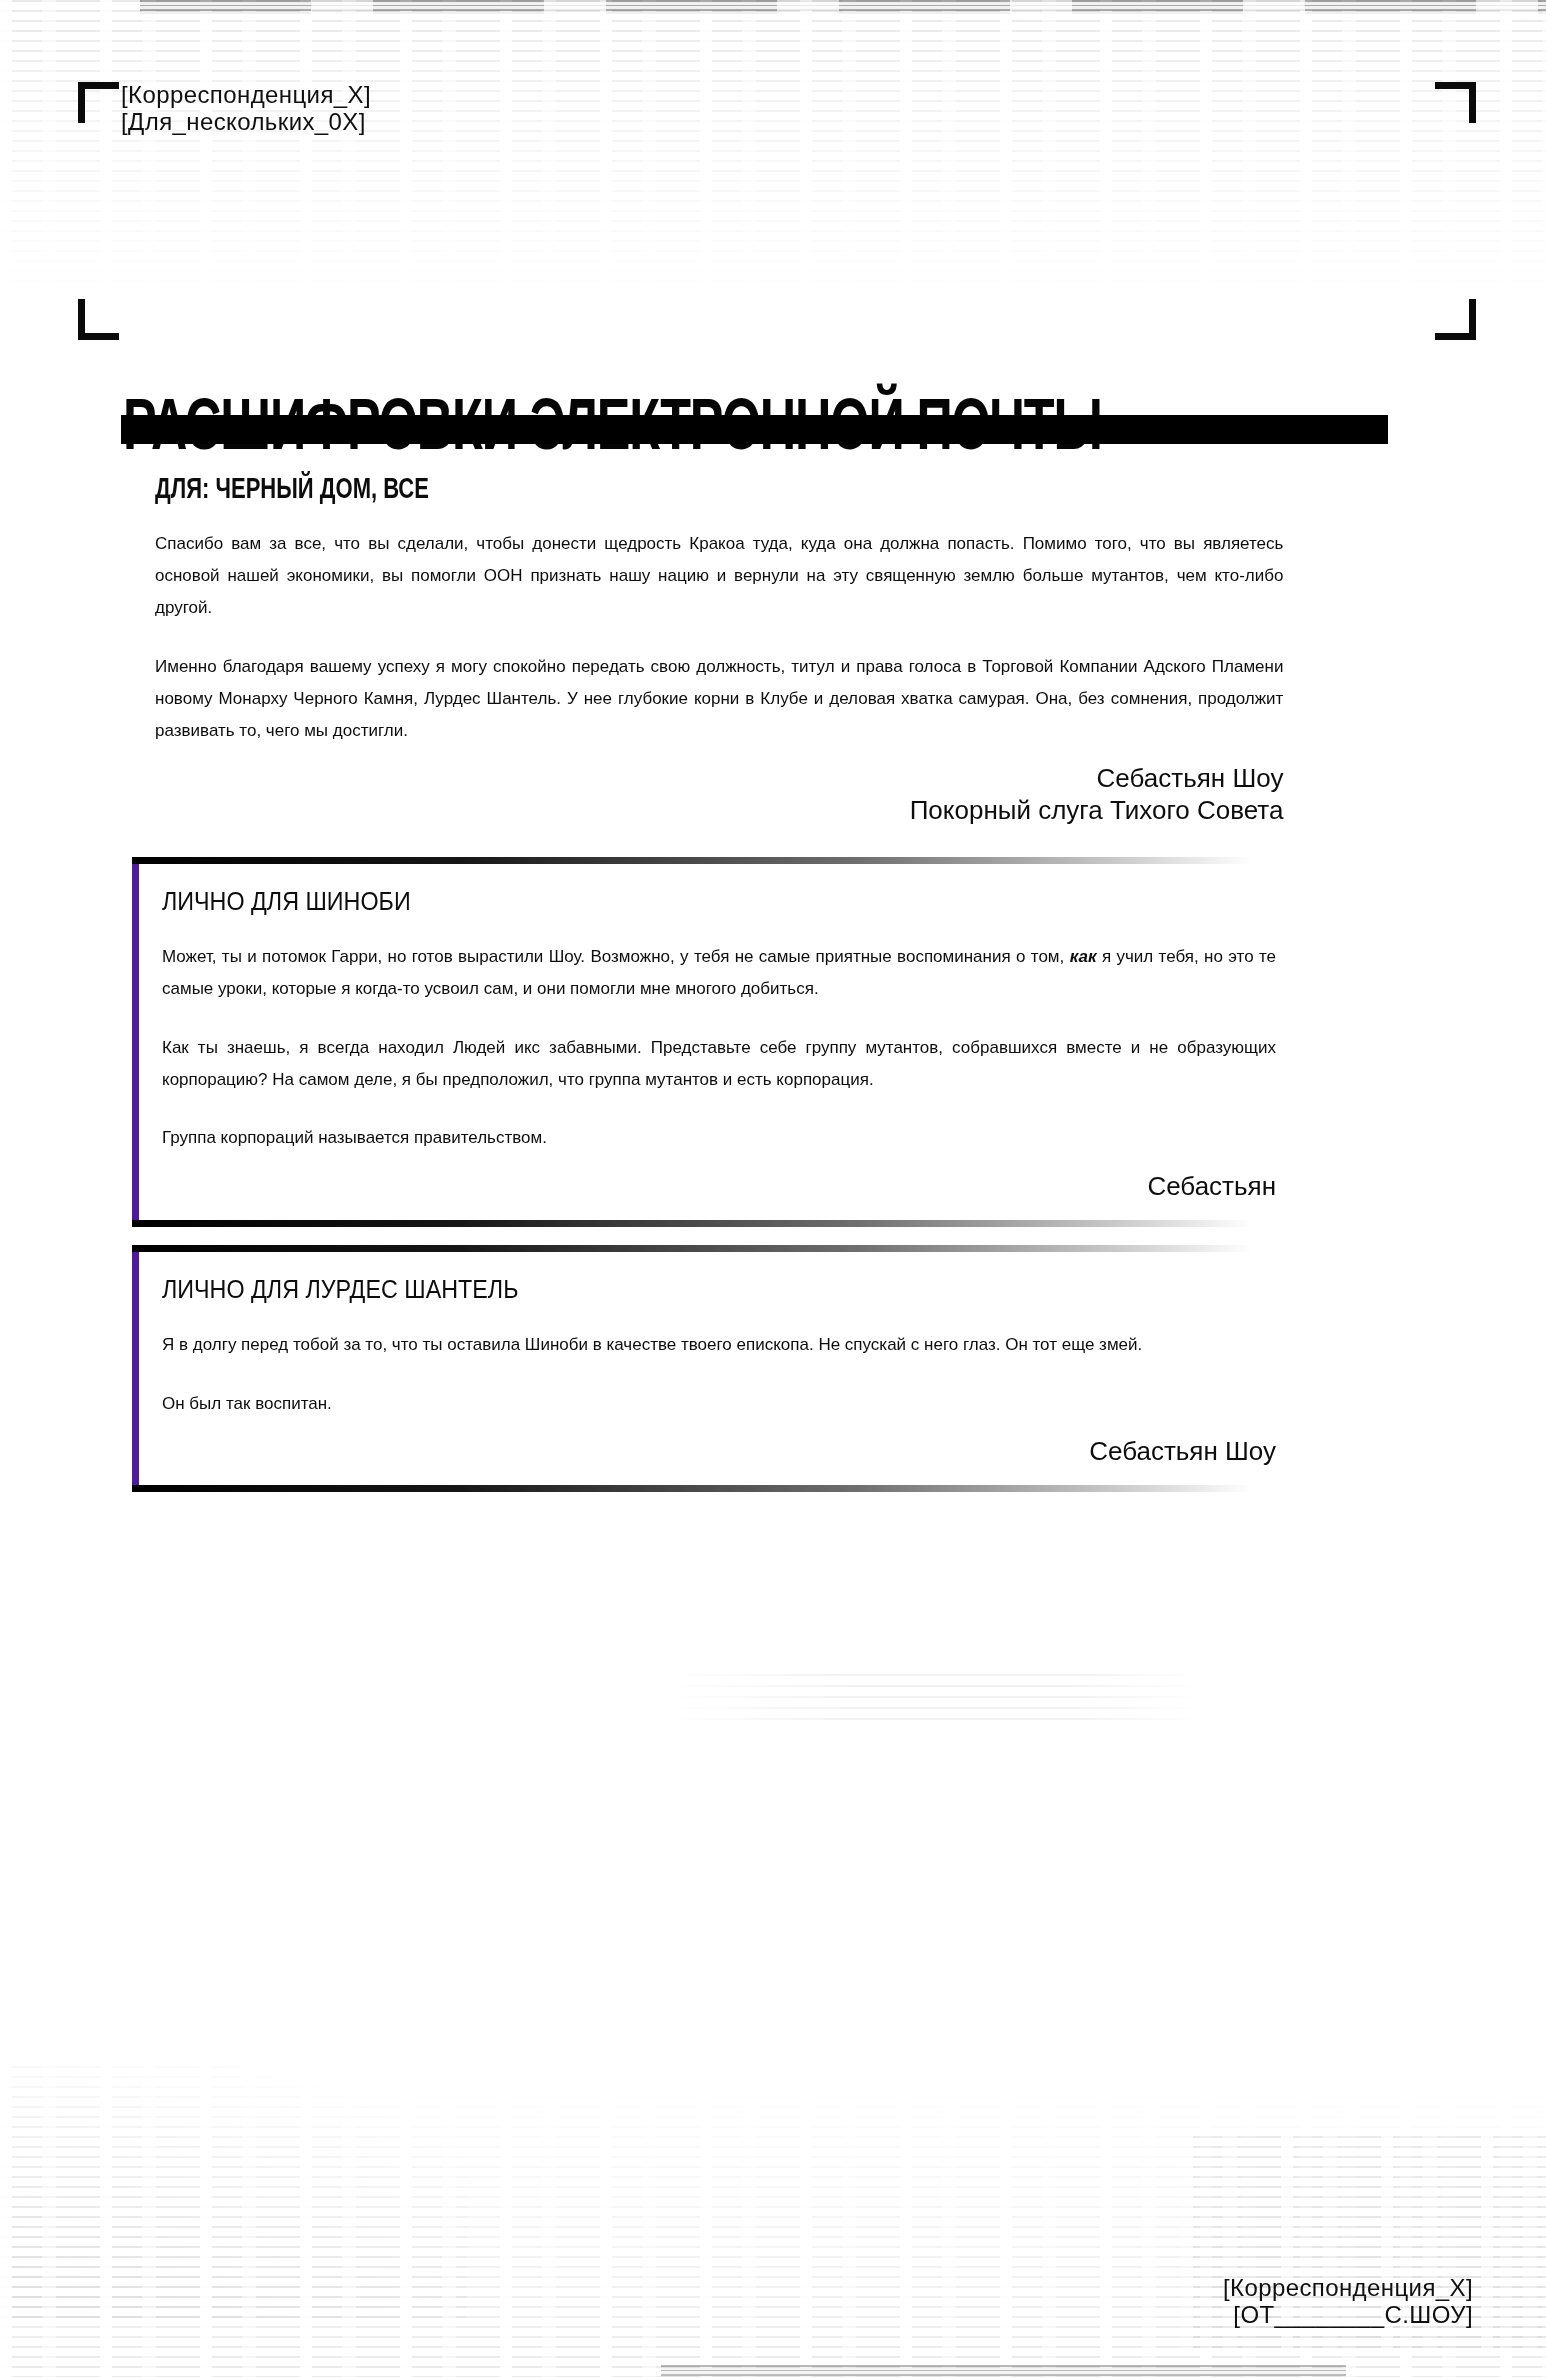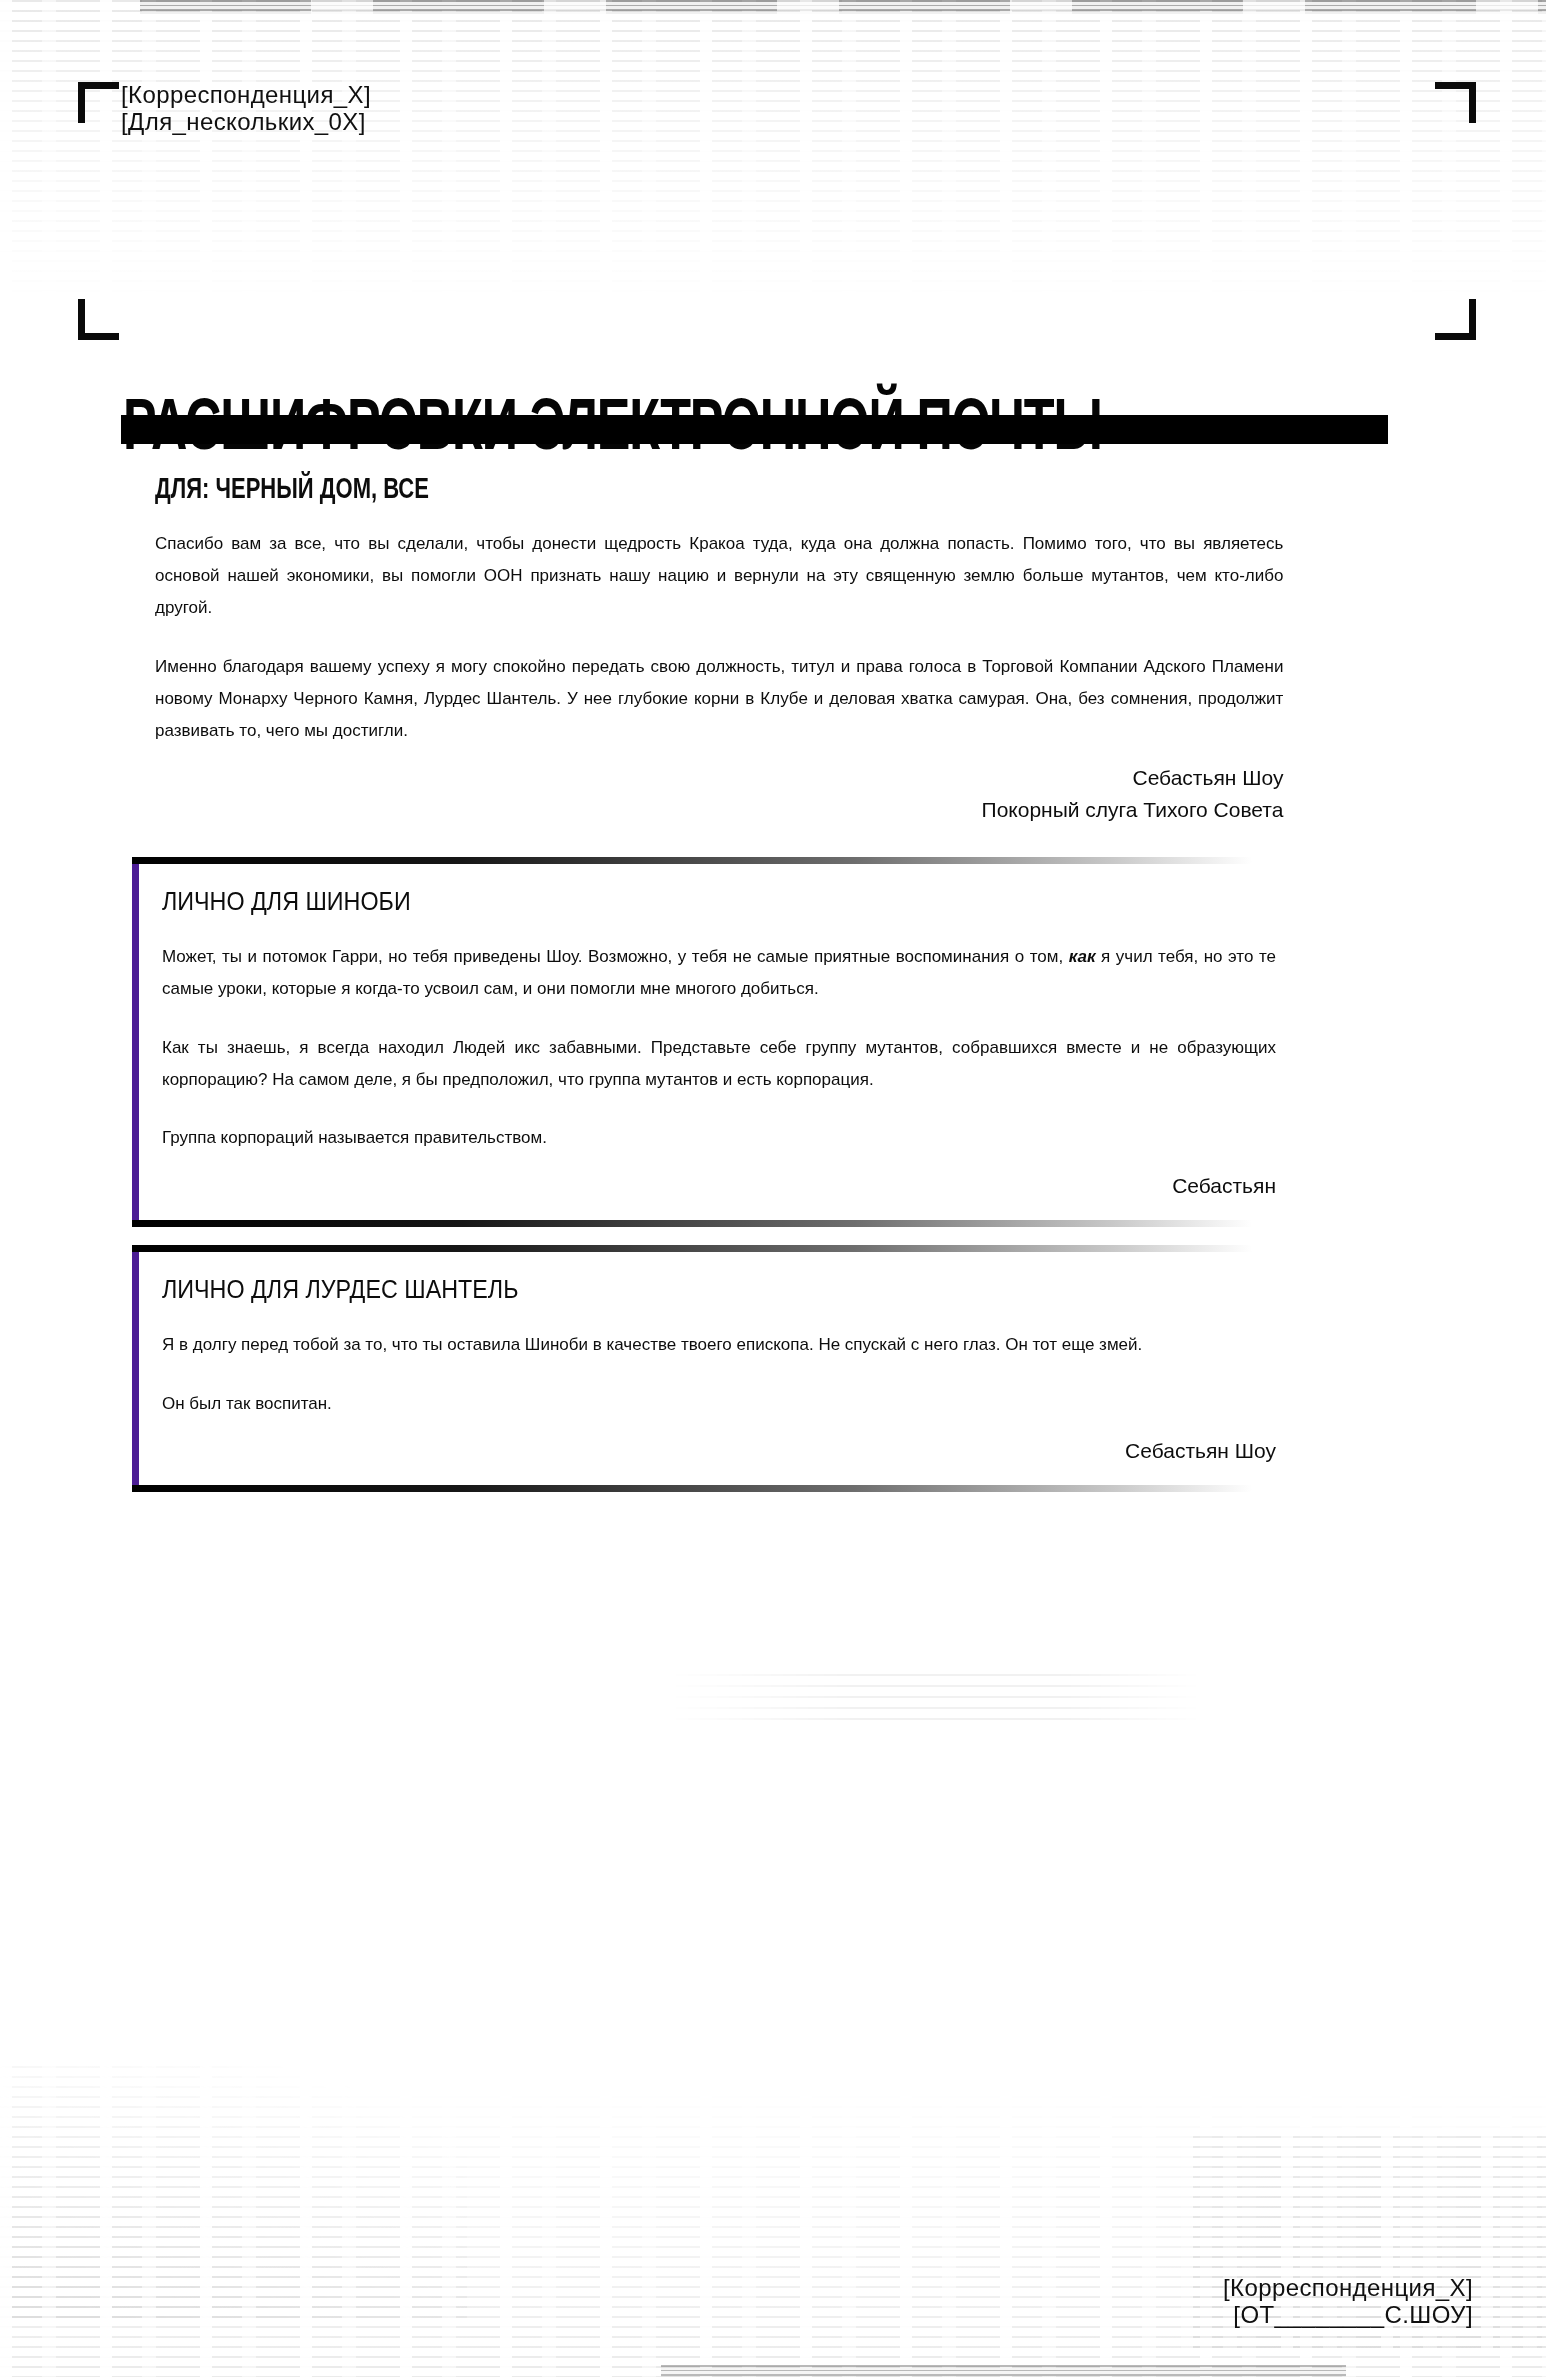--- a/index.html
+++ b/index.html
@@ -77,21 +77,21 @@
     white-space:nowrap;margin:0 0 23px 0;letter-spacing:0;
   }
   .box-heading{
     font-size:26.5px;line-height:33px;font-weight:400;
     transform:scaleX(.88);transform-origin:left top;
     white-space:nowrap;margin:0 0 23px 0;
   }
   .p{font-size:17px;line-height:32px;margin:0 0 26.5px 0;text-align:justify;color:#0d0d0d;}
   .p:last-of-type{margin-bottom:0;}
   .em-word{font-weight:700;font-style:italic;}
-  .sig{font-size:21px;line-height:32px;text-align:right;margin-top:15.6px;}
+  .sig{font-size:26px;line-height:32px;text-align:right;margin-top:15.6px;}
   .sig div{white-space:nowrap;}
 </style>
 </head>
 <body>
 
 <div class="page">
 
   <div class="scanlines tex-top"></div>
   <div class="scanlines tex-bottom"></div>
   <div class="scanlines tex-bottom-left"></div>
@@ -124,21 +124,21 @@
       <p class="p">Спасибо вам за все, что вы сделали, чтобы донести щедрость Кракоа туда, куда она должна попасть. Помимо того, что вы являетесь основой нашей экономики, вы помогли ООН признать нашу нацию и вернули на эту священную землю больше мутантов, чем кто-либо другой.</p>
       <p class="p">Именно благодаря вашему успеху я могу спокойно передать свою должность, титул и права голоса в Торговой Компании Адского Пламени новому Монарху Черного Камня, Лурдес Шантель. У нее глубокие корни в Клубе и деловая хватка самурая. Она, без сомнения, продолжит развивать то, чего мы достигли.</p>
       <div class="sig">
         <div>Себастьян Шоу</div>
         <div>Покорный слуга Тихого Совета</div>
       </div>
     </section>
 
     <section class="memo-box">
       <h2 class="box-heading">ЛИЧНО ДЛЯ ШИНОБИ</h2>
-      <p class="p"><span>Может, ты и потомок Гарри, но тебя приведены Шоу. Возможно, у тебя не самые приятные воспоминания о том, </span><span class="em-word">как</span><span> я учил тебя, но это те самые уроки, которые я когда-то усвоил сам, и они помогли мне многого добиться.</span></p>
+      <p class="p"><span>Может, ты и потомок Гарри, но готов вырастили Шоу. Возможно, у тебя не самые приятные воспоминания о том, </span><span class="em-word">как</span><span> я учил тебя, но это те самые уроки, которые я когда-то усвоил сам, и они помогли мне многого добиться.</span></p>
       <p class="p">Как ты знаешь, я всегда находил Людей икс забавными. Представьте себе группу мутантов, собравшихся вместе и не образующих корпорацию? На самом деле, я бы предположил, что группа мутантов и есть корпорация.</p>
       <p class="p">Группа корпораций называется правительством.</p>
       <div class="sig">
         <div>Себастьян</div>
       </div>
     </section>
 
     <section class="memo-box">
       <h2 class="box-heading">ЛИЧНО ДЛЯ ЛУРДЕС ШАНТЕЛЬ</h2>
       <p class="p">Я в долгу перед тобой за то, что ты оставила Шиноби в качестве твоего епископа. Не спускай с него глаз. Он тот еще змей.</p>

